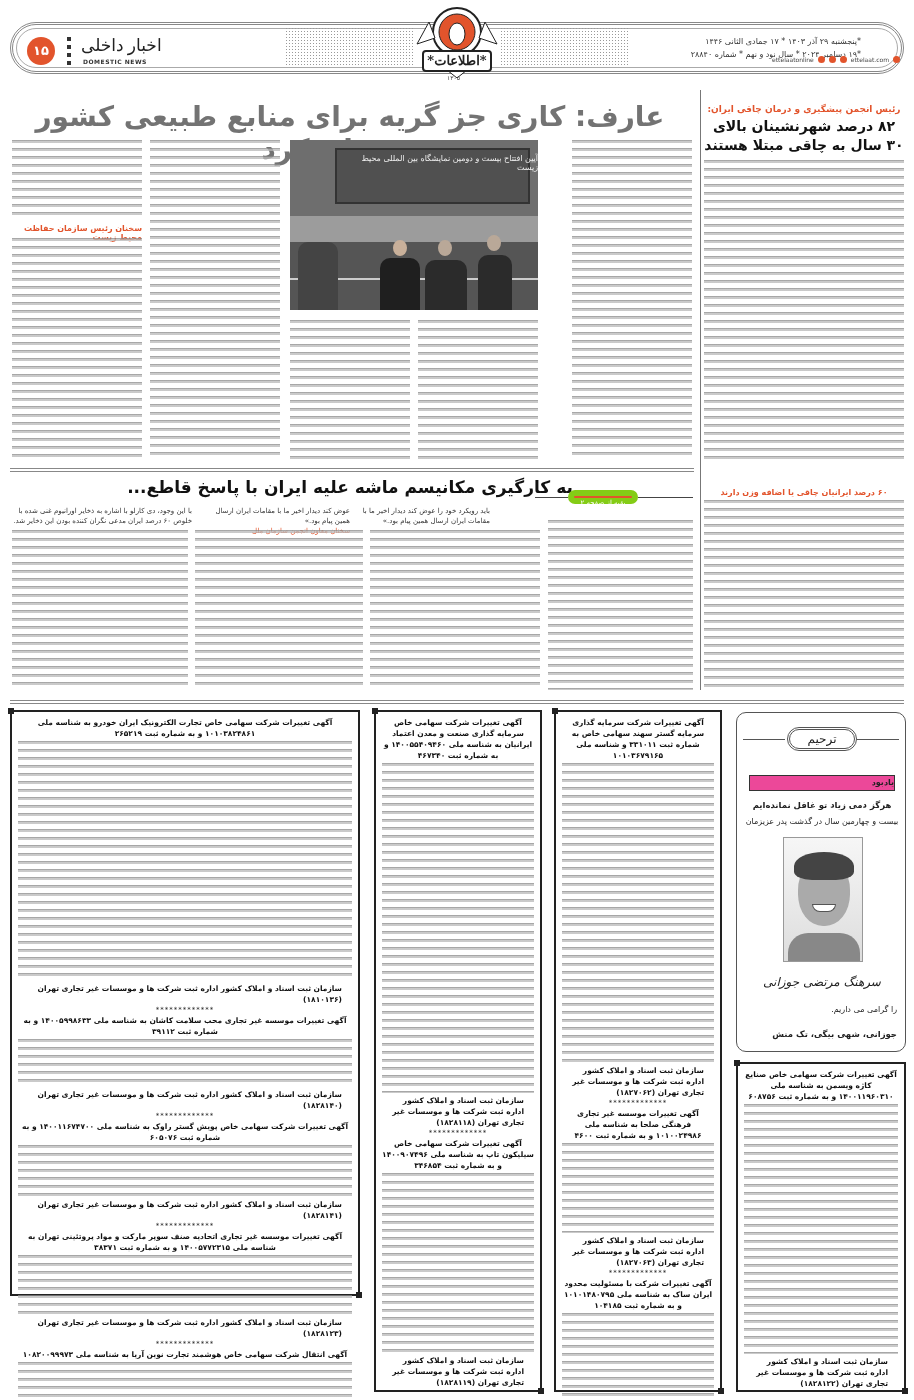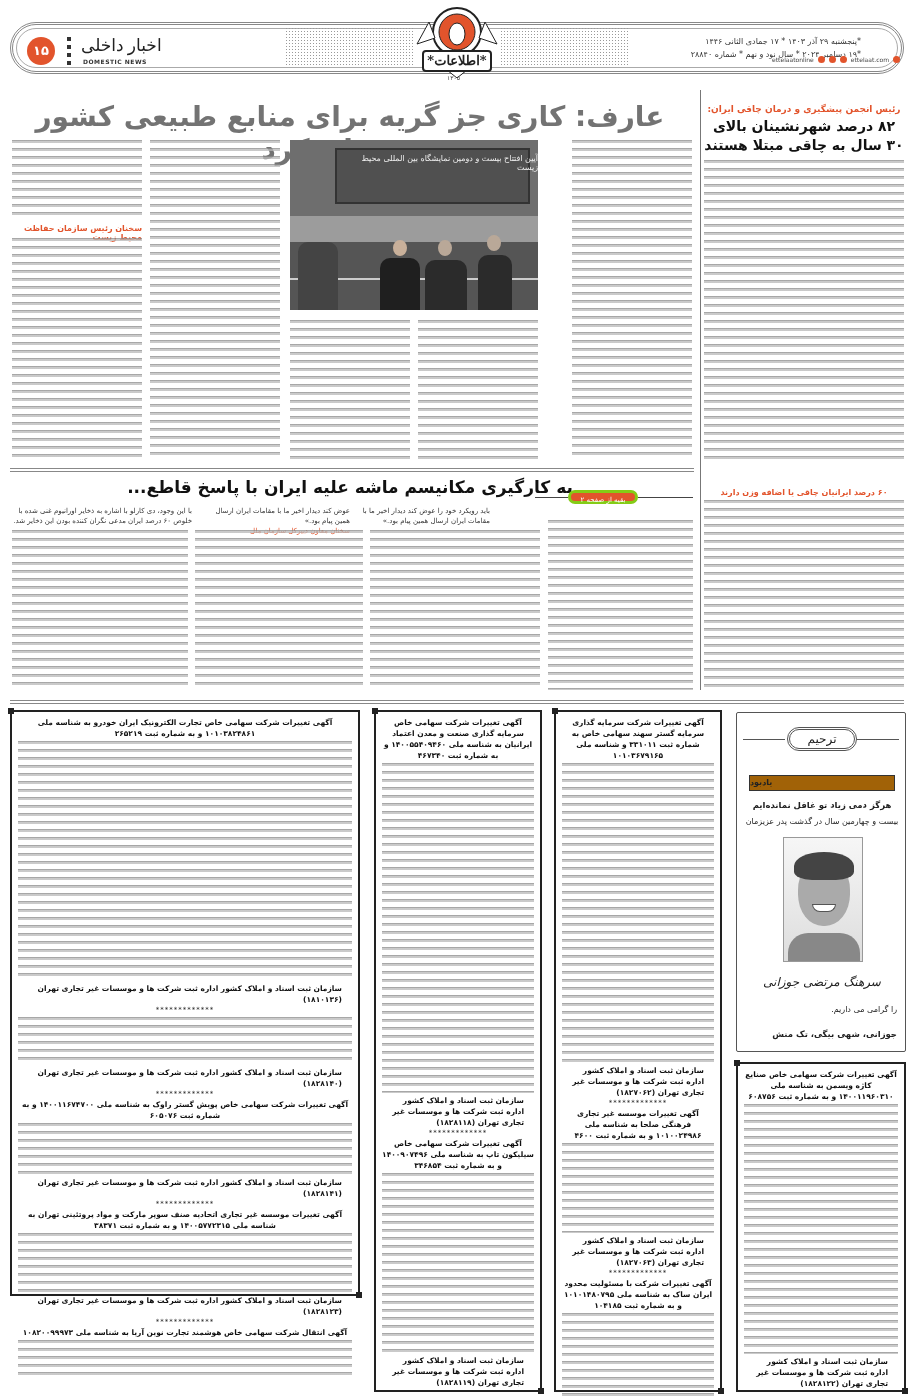--- a/index.html
+++ b/index.html
@@ -49,41 +49,41 @@
   .photo { position: absolute; top: 140px; left: 290px; width: 248px; height: 170px; background: linear-gradient(#6e6e6e 0 45%, #9c9c9c 45% 60%, #555 60% 100%); overflow: hidden; }
   .photo .banner { position: absolute; left: 45px; top: 8px; width: 195px; height: 56px; background: #505050; border: 2px solid #333; }
   .photo .banner-text { position: absolute; left: 60px; top: 14px; font-size: 8px; color: #eee; font-family: "DejaVu Serif", serif; }
   .photo .ribbon { position: absolute; left: 0; right: 0; top: 138px; height: 2px; background: #ccc; }
   .person { position: absolute; bottom: 0; background: #2b2b2b; border-radius: 10px 10px 0 0; }
   .head { position: absolute; width: 14px; height: 16px; border-radius: 50%; background: #b9a898; }
 
   
   .second-headline { position: absolute; top: 477px; left: 120px; width: 460px; text-align: center; font-size: 17px; font-weight: bold; color: #111; }
   .read-more { position: absolute; top: 490px; left: 568px; width: 70px; height: 14px; background: #e2542c; color: #fff; border-radius: 7px;
-    font-size: 7px; text-align: center; line-height: 14px; border: 3px solid #84cc16; }
+    font-size: 7px; text-align: center; line-height: 14px; border: 6px solid #84cc16; }
   .read-more-line { position: absolute; top: 497px; height: 1px; background: #444; }
   .quote { position: absolute; font-size: 7px; color: #333; line-height: 10px; }
   .quote .red { color: #e2542c; }
 
   
   .ad-box { position: absolute; border: 2px solid #222; background: #fff; }
   .ad-box::before, .ad-box::after { content: ""; position: absolute; width: 6px; height: 6px; background: #222; }
   .ad-box::before { top: -4px; left: -4px; } .ad-box::after { bottom: -4px; right: -4px; }
   .ad-title { font-size: 7.5px; font-weight: bold; text-align: center; padding: 0 6px; line-height: 11px; color: #111; }
   .ad-text { margin: 2px 6px; }
   .ad-sign { font-size: 7.5px; font-weight: bold; padding: 0 16px; line-height: 11px; color: #111; }
   .ad-stars { font-size: 7px; text-align: center; letter-spacing: 1px; color: #222; line-height: 10px; }
 
   
-  .condol { position: absolute; left: 736px; top: 712px; width: 170px; height: 340px; border: 1px solid #555; border-radius: 2px; }
+  .condol { position: absolute; left: 736px; top: 712px; width: 170px; height: 340px; border: 1px solid #555; border-radius: 10px; }
   .condol-title { position: absolute; left: 50px; top: 14px; width: 70px; height: 24px; border: 3px double #555; border-radius: 12px;
     text-align: center; font-size: 12px; line-height: 18px; font-family: "DejaVu Serif", serif; }
   .condol-rule { position: absolute; top: 26px; height: 1px; background: #555; }
-  .memo-bar { position: absolute; left: 12px; top: 62px; width: 146px; height: 16px; background: #a16207; border: 1px solid #333;
-    font-size: 8px; font-weight: bold; text-align: left; line-height: 14px; }
+  .memo-bar { position: absolute; left: 12px; top: 62px; width: 146px; height: 16px; background: #ec4899; border: 1px solid #333;
+    font-size: 8px; font-weight: bold; text-align: right; line-height: 14px; }
   .memo-line1 { position: absolute; top: 87px; left: 4px; width: 162px; font-size: 8.5px; font-weight: bold; text-align: center; }
   .memo-line2 { position: absolute; top: 104px; left: 4px; width: 162px; font-size: 8px; text-align: center; }
   .portrait { position: absolute; left: 46px; top: 124px; width: 80px; height: 125px; background: linear-gradient(#f6f6f6, #ddd); border: 1px solid #999; overflow: hidden; }
   .portrait .face { position: absolute; left: 14px; top: 22px; width: 52px; height: 66px; border-radius: 45% 45% 48% 48%; background: #aaa; }
   .portrait .hair { position: absolute; left: 10px; top: 14px; width: 60px; height: 28px; border-radius: 50% 50% 30% 30%; background: #444; }
   .portrait .smile { position: absolute; left: 28px; top: 66px; width: 24px; height: 8px; border-radius: 0 0 12px 12px; background: #fff; border: 1px solid #555; }
   .portrait .body { position: absolute; left: 4px; top: 95px; width: 72px; height: 40px; border-radius: 20px 20px 0 0; background: #888; }
   .memo-name { position: absolute; top: 262px; left: 4px; width: 162px; font-size: 12px; font-family: "DejaVu Serif", serif; font-style: italic; text-align: center; }
   .memo-regard { position: absolute; top: 292px; right: 8px; font-size: 8px; }
   .memo-family { position: absolute; top: 316px; right: 8px; font-size: 8.5px; font-weight: bold; }
@@ -153,36 +153,37 @@
 <div class="side-sub">۶۰ درصد ایرانیان چاقی یا اضافه وزن دارند</div>
 <div class="side-body2 lines"></div>
 
 <div class="second-headline">به کارگیری مکانیسم ماشه علیه ایران با پاسخ قاطع...</div>
 <div class="read-more-line" style="left:535px;width:33px"></div>
 <div class="read-more-line" style="left:638px;width:55px"></div>
 <div class="read-more">بقیه از صفحه ۲</div>
 <div class="quote" style="left:360px;top:506px;width:130px">باید رویکرد خود را عوض کند دیدار اخیر ما با مقامات ایران ارسال همین پیام بود.»</div>
 <div class="quote" style="left:200px;top:506px;width:150px">
   <div>عوض کند دیدار اخیر ما با مقامات ایران ارسال همین پیام بود.»</div>
-  <div class="red">سخنان معاون دبیرکل سازمان ملل</div>
+  <div class="red">سخنان معاون انجمن سازمان ملل</div>
 </div>
 <div class="quote" style="left:12px;top:506px;width:180px">با این وجود، دی کارلو با اشاره به ذخایر اورانیوم غنی شده با خلوص ۶۰ درصد ایران مدعی نگران کننده بودن این ذخایر شد.</div>
 <div class="col lines" style="left:548px;top:520px;width:145px;height:170px;"></div>
 <div class="col lines" style="left:370px;top:530px;width:170px;height:160px;"></div>
 <div class="col lines" style="left:195px;top:530px;width:168px;height:160px;"></div>
 <div class="col lines" style="left:12px;top:530px;width:176px;height:160px;"></div>
 
 <div class="ad-box" style="left:10px;top:710px;width:350px;height:586px;">
   <div style="padding-top:5px">
     <div class="ad-title">آگهی تغییرات شرکت سهامی خاص تجارت الکترونیک ایران خودرو به شناسه ملی ۱۰۱۰۳۸۲۴۸۶۱ و به شماره ثبت ۲۶۵۲۱۹</div>
     <div class="ad-text lines" style="height:240px"></div>
     <div class="ad-sign">سازمان ثبت اسناد و املاک کشور اداره ثبت شرکت ها و موسسات غیر تجاری تهران (۱۸۱۰۱۳۶)</div>
     <div class="ad-stars">*************</div>
   </div>
   <div>
+    <div class="ad-title">آگهی تغییرات موسسه غیر تجاری محب سلامت کاشان به شناسه ملی ۱۴۰۰۵۹۹۸۶۳۳ و به شماره ثبت ۳۹۱۱۲</div>
     <div class="ad-text lines" style="height:48px"></div>
     <div class="ad-sign">سازمان ثبت اسناد و املاک کشور اداره ثبت شرکت ها و موسسات غیر تجاری تهران (۱۸۲۸۱۴۰)</div>
     <div class="ad-stars">*************</div>
   </div>
   <div>
     <div class="ad-title">آگهی تغییرات شرکت سهامی خاص پویش گستر راوک به شناسه ملی ۱۴۰۰۱۱۶۷۴۷۰۰ و به شماره ثبت ۶۰۵۰۷۶</div>
     <div class="ad-text lines" style="height:52px"></div>
     <div class="ad-sign">سازمان ثبت اسناد و املاک کشور اداره ثبت شرکت ها و موسسات غیر تجاری تهران (۱۸۲۸۱۴۱)</div>
     <div class="ad-stars">*************</div>
   </div>

